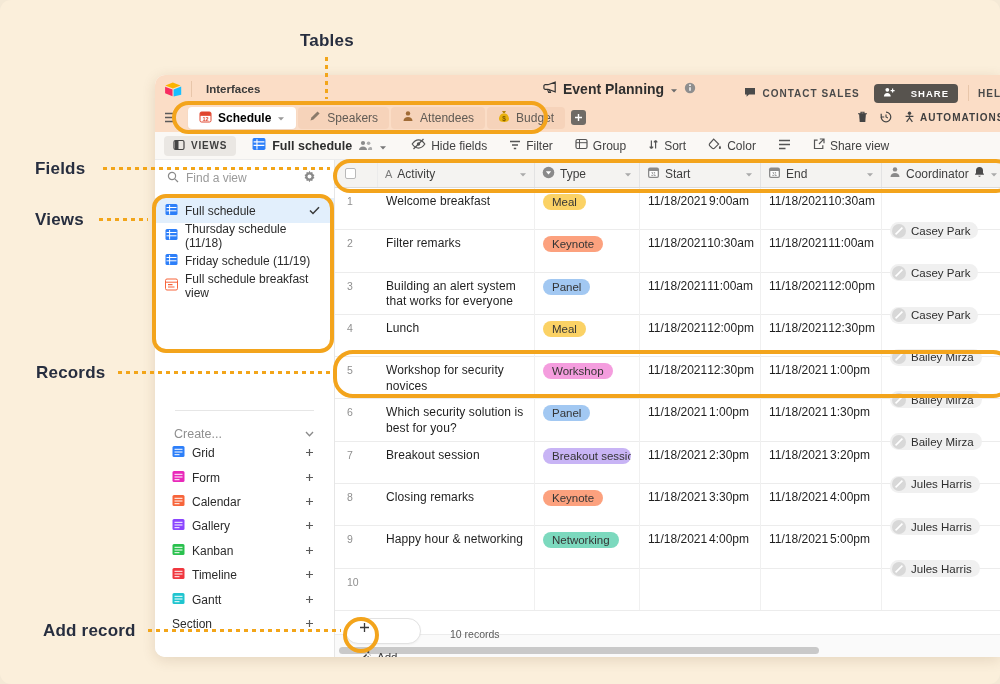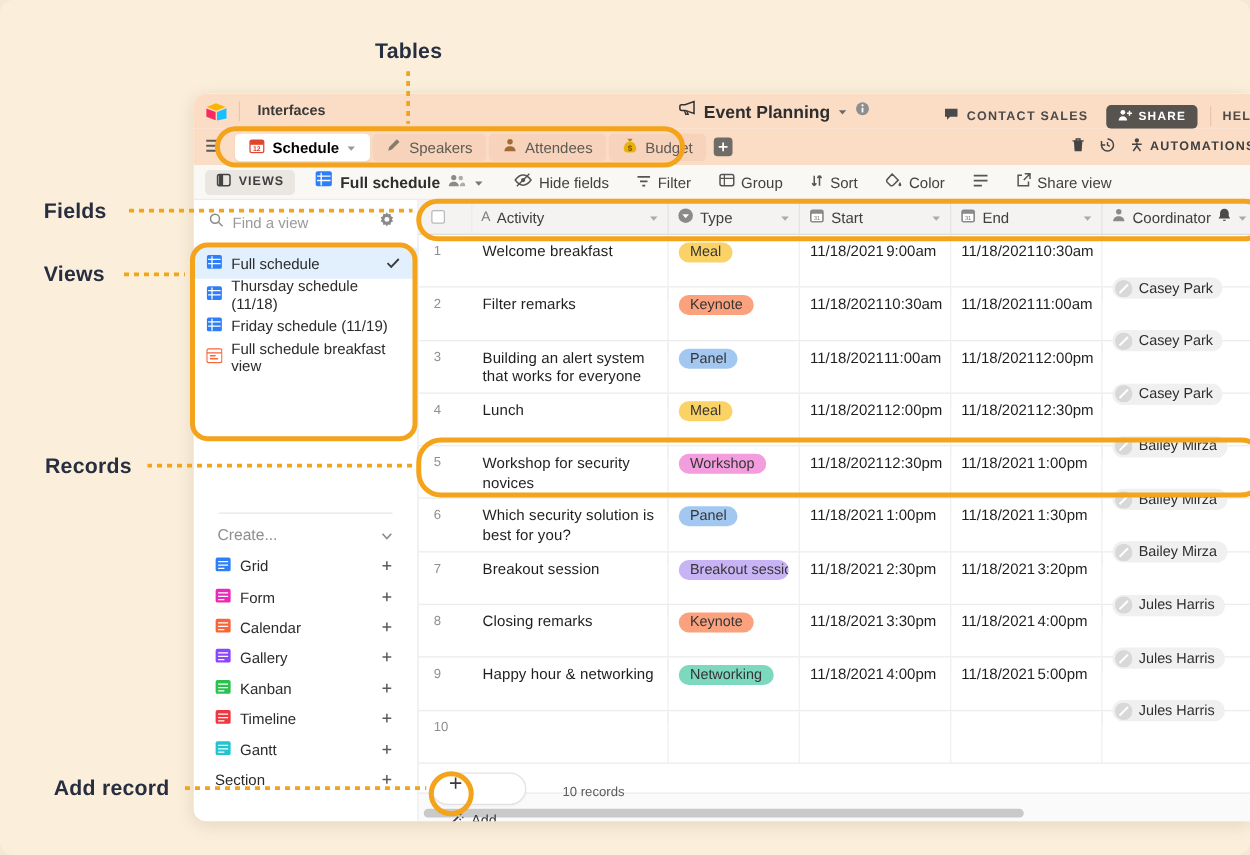--- a/index.html
+++ b/index.html
@@ -20,21 +20,21 @@
     display:flex; flex-direction:column; }
 
   .topbar { height:28px; background:#FBDDC6; flex:none; position:relative; display:flex; align-items:center; padding:0 0 0 9px; }
   .logo { display:flex; align-items:center; margin-right:9px; }
   .tb-divider { width:1px; height:16px; background:#E8C6AA; margin-right:14px; }
   .interfaces { font-size:11.5px; font-weight:bold; color:#3A3A3A; }
   .ep-group { position:absolute; left:388px; top:0; height:28px; display:flex; align-items:center; gap:6px; }
   .ep-title { font-size:14px; font-weight:bold; color:#2E2E2E; }
   .top-right { position:absolute; right:0; top:4px; height:28px; display:flex; align-items:center; white-space:nowrap; }
   .contact { display:flex; align-items:center; gap:6px; font-size:10px; letter-spacing:1px; color:#4A4A4A; font-weight:bold; margin-right:14px; }
-  .share-btn { display:flex; align-items:center; gap:5px; background:#57534E; color:#fff; font-size:9.5px; font-weight:bold;
+  .share-btn { display:flex; align-items:center; gap:16px; background:#57534E; color:#fff; font-size:9.5px; font-weight:bold;
     letter-spacing:1px; border-radius:4px; height:19px; padding:0 9px; margin-right:10px; }
   .help-div { width:1px; height:16px; background:#E8C6AA; margin-right:9px; }
   .help-txt { font-size:10px; letter-spacing:1px; font-weight:bold; color:#4A4A4A; width:22px; overflow:hidden; }
 
   .tabrow { height:29px; background:#FBDDC6; flex:none; position:relative; display:flex; align-items:center; padding-left:9px; }
   .tabs { display:flex; align-items:center; gap:2px; margin-left:11px; }
   .tab { display:flex; align-items:center; gap:6px; height:22px; padding:0 11px; border-radius:4px;
     font-size:12px; color:#5F5A54; background:#F6D3BA; cursor:pointer; }
   .tab.active { background:#fff; color:#000000; font-weight:bold; box-shadow:0 1px 2px rgba(0,0,0,.06); }
   .tab-add { width:15px; height:15px; background:#6F6B66; border-radius:3px; display:flex; align-items:center; justify-content:center; margin-left:6px; }
@@ -53,21 +53,21 @@
   
   .sidebar { width:180px; flex:none; border-right:1px solid #E6E6E6; background:#fff; display:flex; flex-direction:column; position:relative; }
   .find-row { height:35px; display:flex; align-items:center; padding:0 18px 0 12px; gap:7px; }
   .find-ph { font-size:12px; color:#9A9A9A; flex:1; }
   .views-list { height:156px; padding-top:3px; }
   .view-item { height:25px; display:flex; align-items:center; gap:7px; padding:0 14px 0 10px; font-size:12px; color:#2B2B2B; cursor:pointer; }
   .view-item.sel { background:#E2EFFC; }
   .view-item .vi-check { margin-left:auto; }
   .sb-spacer { height:59px; }
   .sb-divider { border-top:1px solid #E6E6E6; margin:0 20px; }
-  .create-row { height:26px; margin-top:4px; display:flex; align-items:center; padding:0 20px 0 19px; }
+  .create-row { height:26px; margin-top:4px; display:flex; align-items:flex-end; padding:0 20px 0 19px; }
   .create-label { font-size:12.5px; color:#8F8F8F; flex:1; }
   .create-item { height:24.4px; display:flex; align-items:center; gap:7px; padding:0 20px 0 17px; font-size:12px; color:#2B2B2B; cursor:pointer; }
   .create-item .ci-plus { margin-left:auto; }
   .ci-label.noicon { }
 
   
   .tablewrap { flex:1; display:flex; flex-direction:column; position:relative; background:#fff; min-width:0; }
   .thead { display:grid; grid-template-columns:43px 157px 105px 121px 121px minmax(0,1fr);
     height:28px; background:#F4F3F1; border-bottom:1px solid #DCDCDC; flex:none; }
   .th { display:flex; align-items:center; gap:5px; padding:0 7px; font-size:12px; color:#3E3E3E; border-right:1px solid #E3E3E3; min-width:0; }

